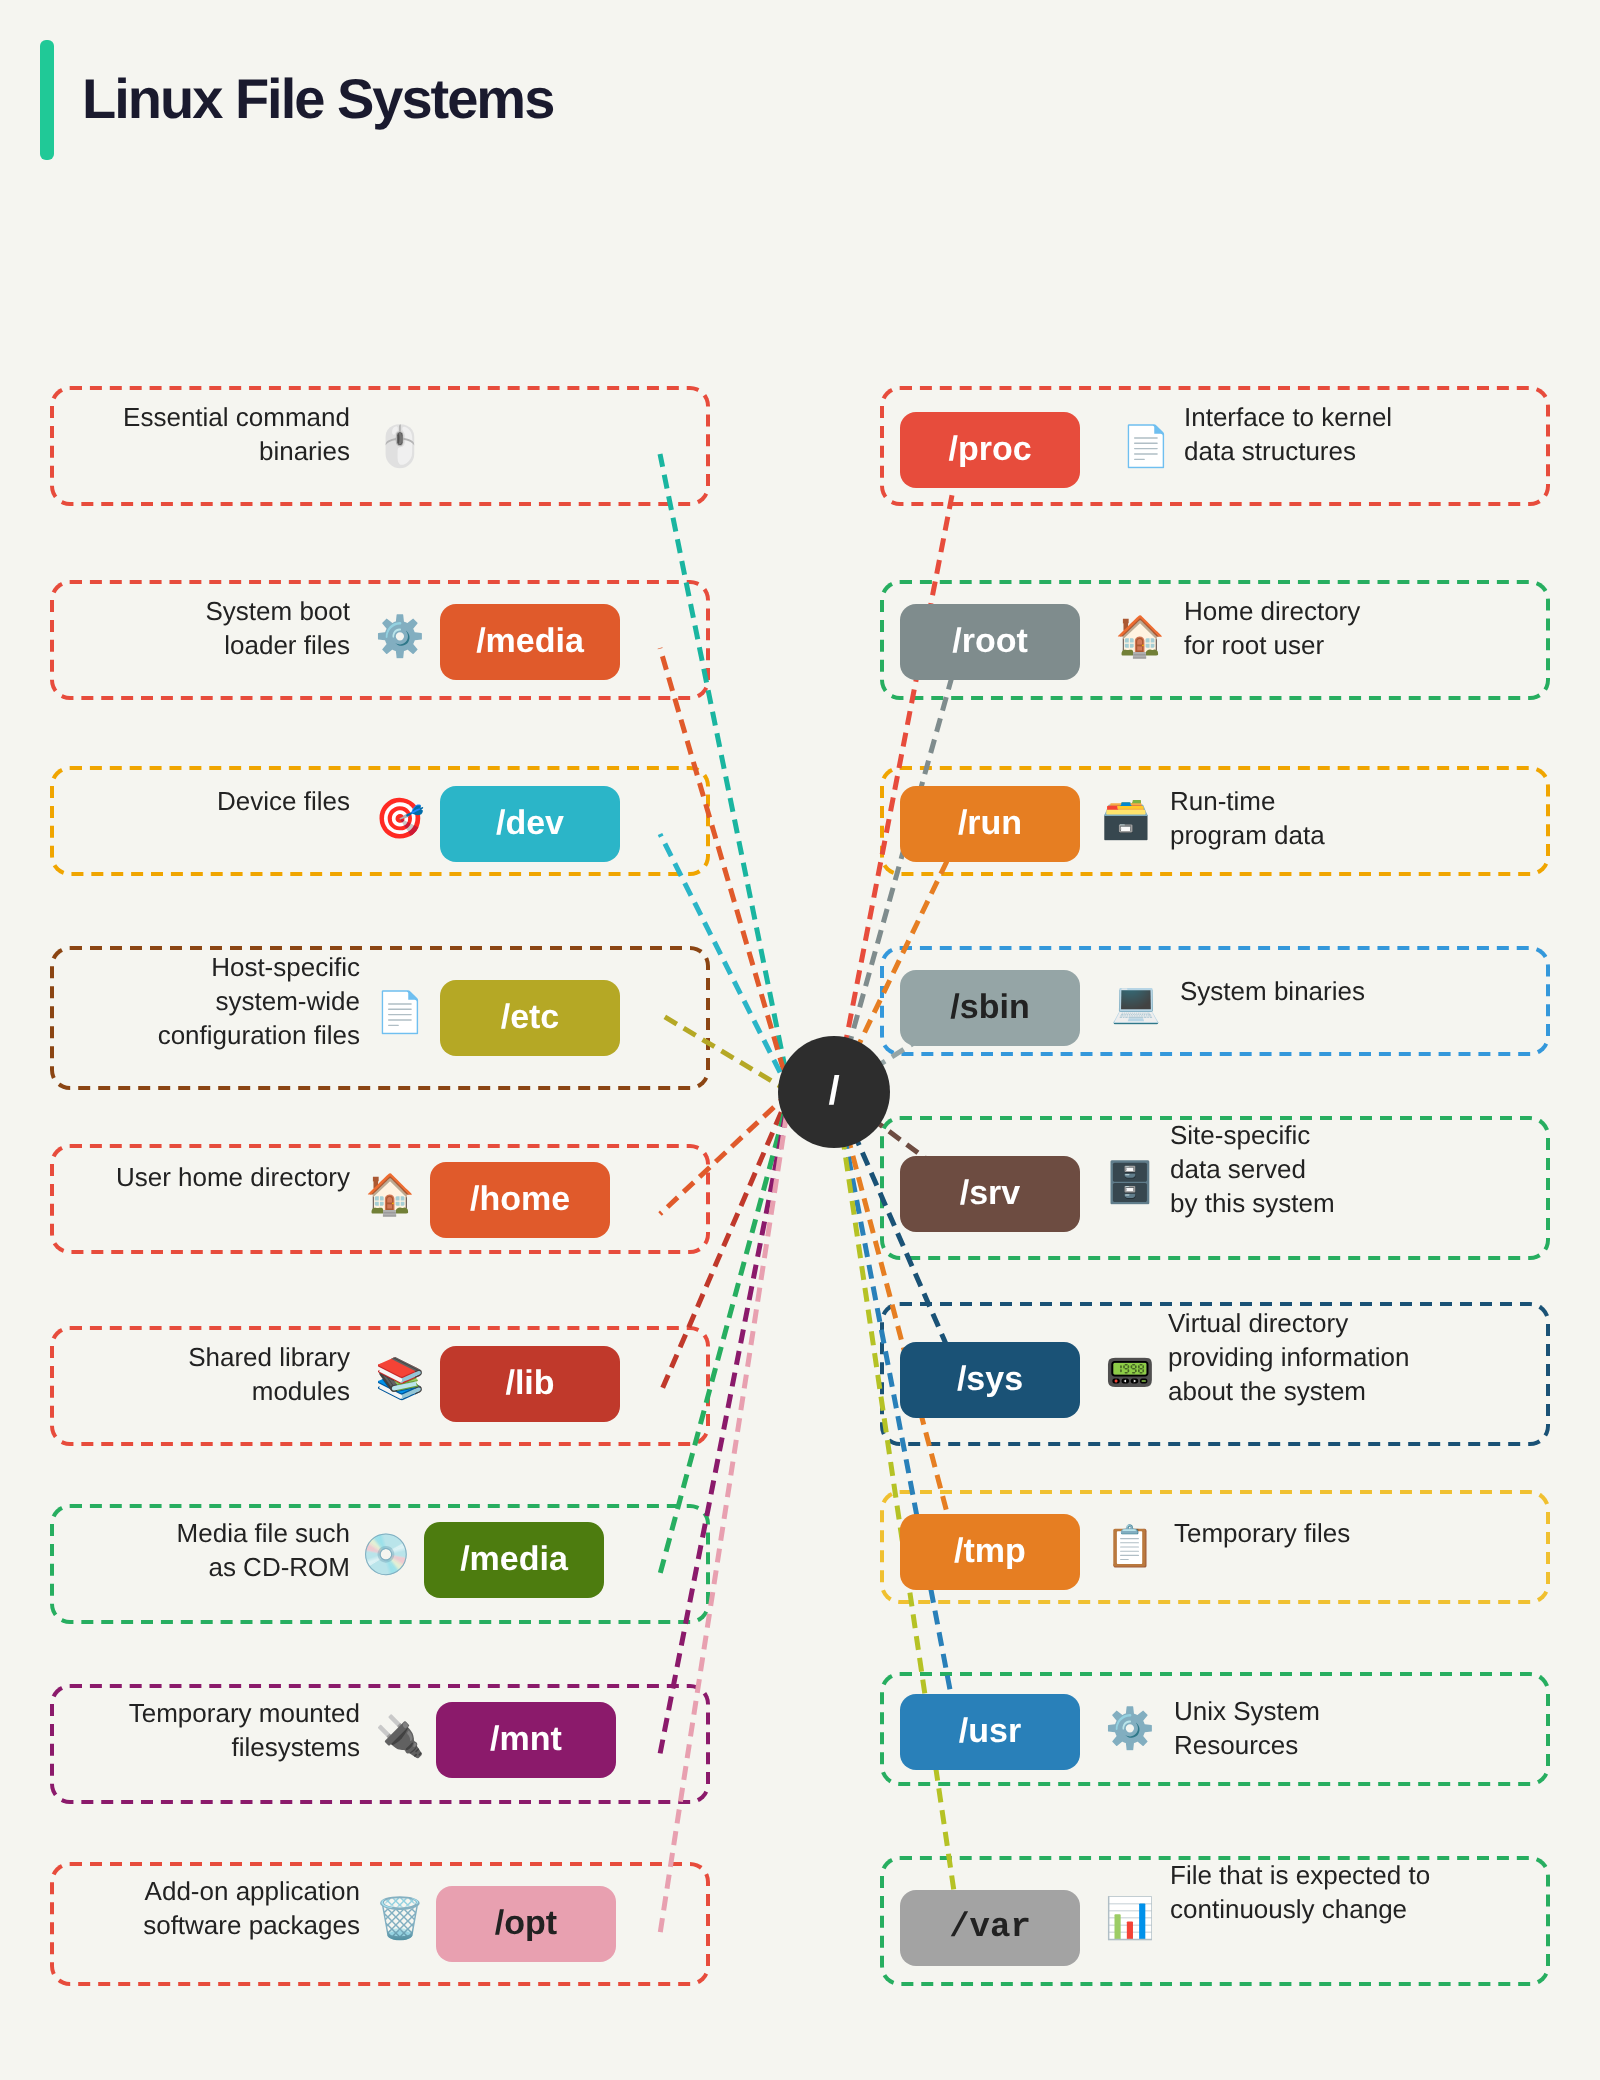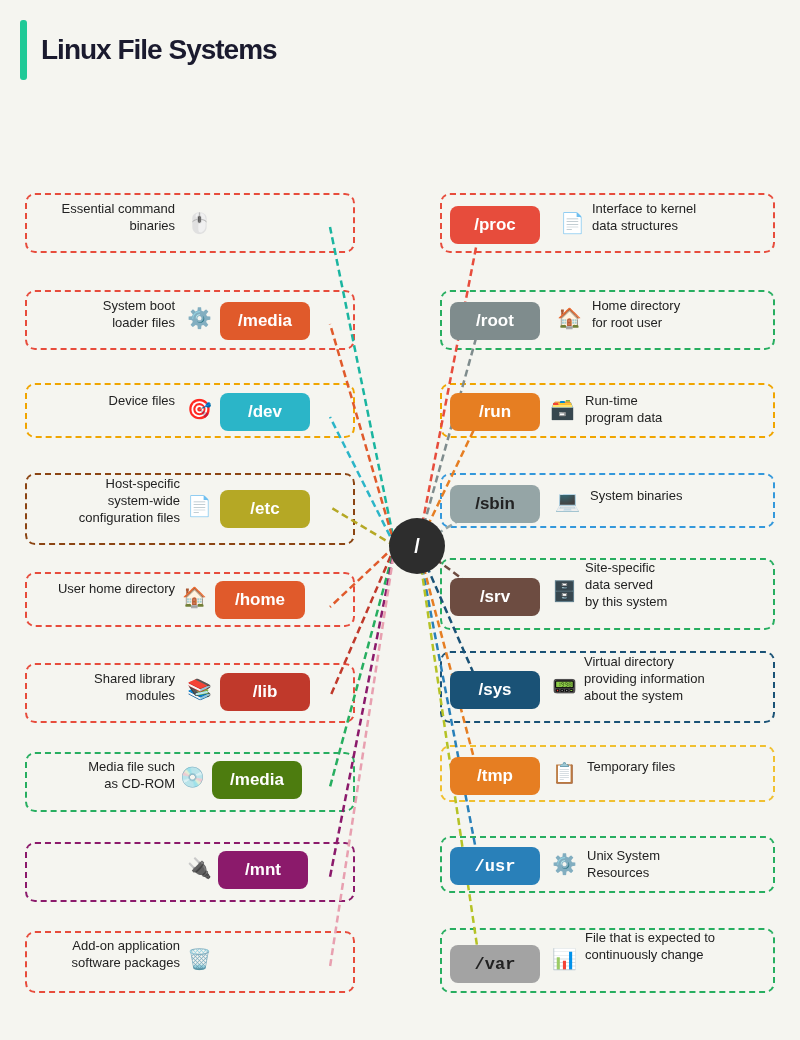--- a/index.html
+++ b/index.html
@@ -193,26 +193,28 @@
     <div class="dir-label" style="left:5px;top:573px;width:150px;">Shared library<br>modules</div>
     <div class="dir-icon" style="left:162px;top:573px;">📚</div>
     <div class="dir-box" style="left:200px;top:575px;background:#c0392b;">/lib</div>
 
     <div class="group-border" style="left:5px;top:654px;width:330px;height:60px;border-color:#27ae60;"></div>
     <div class="dir-label" style="left:5px;top:661px;width:150px;">Media file such<br>as CD-ROM</div>
     <div class="dir-icon" style="left:155px;top:661px;">💿</div>
     <div class="dir-box" style="left:192px;top:663px;background:#4d7c0f;">/media</div>
 
     <div class="group-border" style="left:5px;top:744px;width:330px;height:60px;border-color:#8b1a6b;"></div>
+    <div class="dir-label" style="left:5px;top:751px;width:155px;">Temporary mounted<br>filesystems</div>
     <div class="dir-icon" style="left:162px;top:752px;">🔌</div>
     <div class="dir-box" style="left:198px;top:753px;background:#8b1a6b;">/mnt</div>
 
     <div class="group-border" style="left:5px;top:833px;width:330px;height:62px;border-color:#e74c3c;"></div>
     <div class="dir-label" style="left:5px;top:840px;width:155px;">Add-on application<br>software packages</div>
     <div class="dir-icon" style="left:162px;top:843px;">🗑️</div>
+    <div class="dir-box" style="left:198px;top:845px;background:#e8a0b0;color:#222;">/opt</div>
 
     <div class="group-border" style="left:420px;top:95px;width:335px;height:60px;border-color:#e74c3c;"></div>
     <div class="dir-box" style="left:430px;top:108px;background:#e74c3c;">/proc</div>
     <div class="dir-icon" style="left:535px;top:107px;">📄</div>
     <div class="dir-label right" style="left:572px;top:103px;">Interface to kernel<br>data structures</div>
 
     <div class="group-border" style="left:420px;top:192px;width:335px;height:60px;border-color:#27ae60;"></div>
     <div class="dir-box" style="left:430px;top:204px;background:#7f8c8d;">/root</div>
     <div class="dir-icon" style="left:532px;top:202px;">🏠</div>
     <div class="dir-label right" style="left:572px;top:200px;">Home directory<br>for root user</div>
@@ -236,21 +238,21 @@
     <div class="dir-box" style="left:430px;top:573px;background:#1a5276;">/sys</div>
     <div class="dir-icon" style="left:527px;top:570px;">📟</div>
     <div class="dir-label right" style="left:564px;top:556px;">Virtual directory<br>providing information<br>about the system</div>
 
     <div class="group-border" style="left:420px;top:647px;width:335px;height:57px;border-color:#f0c030;"></div>
     <div class="dir-box" style="left:430px;top:659px;background:#e67e22;">/tmp</div>
     <div class="dir-icon" style="left:527px;top:657px;">📋</div>
     <div class="dir-label right" style="left:567px;top:661px;">Temporary files</div>
 
     <div class="group-border" style="left:420px;top:738px;width:335px;height:57px;border-color:#27ae60;"></div>
-    <div class="dir-box" style="left:430px;top:749px;background:#2980b9;font-family:Liberation Mono, monospace;">/usr</div>
+    <div class="dir-box" style="left:430px;top:749px;background:#2980b9;">/usr</div>
     <div class="dir-icon" style="left:527px;top:748px;">⚙️</div>
     <div class="dir-label right" style="left:567px;top:750px;">Unix System<br>Resources</div>
 
     <div class="group-border" style="left:420px;top:830px;width:335px;height:65px;border-color:#27ae60;"></div>
     <div class="dir-box" style="left:430px;top:847px;background:#a3a3a3;color:#222;font-family:Liberation Mono, monospace;">/var</div>
     <div class="dir-icon" style="left:527px;top:843px;">📊</div>
     <div class="dir-label right" style="left:565px;top:832px;">File that is expected to<br>continuously change</div>
 
   </div>
 </div>

